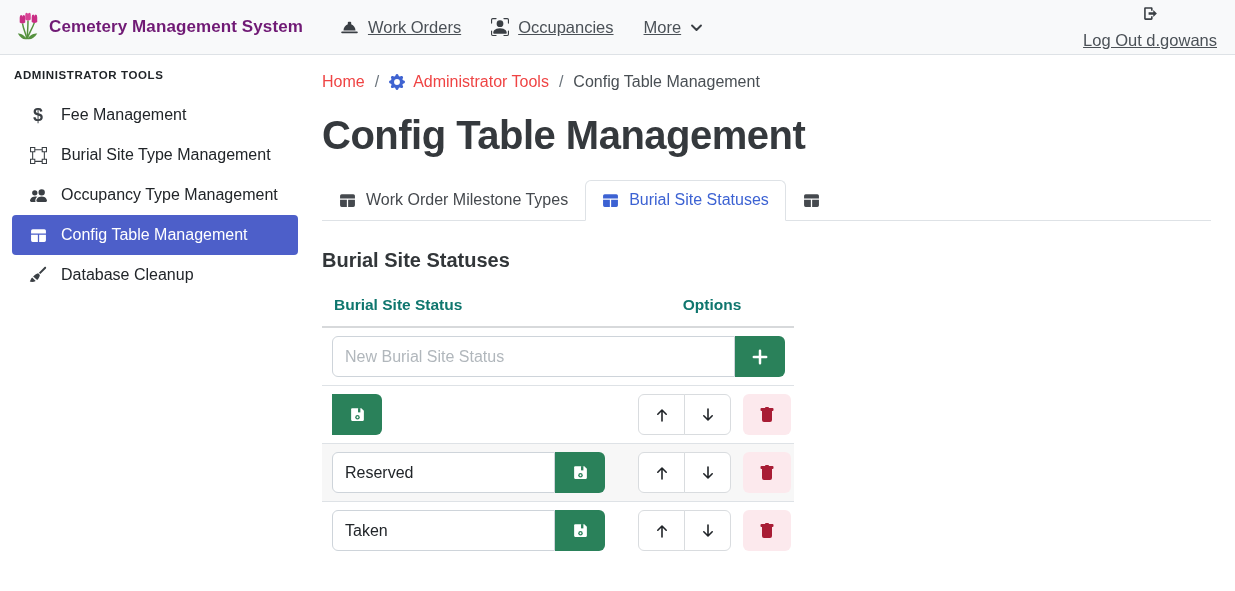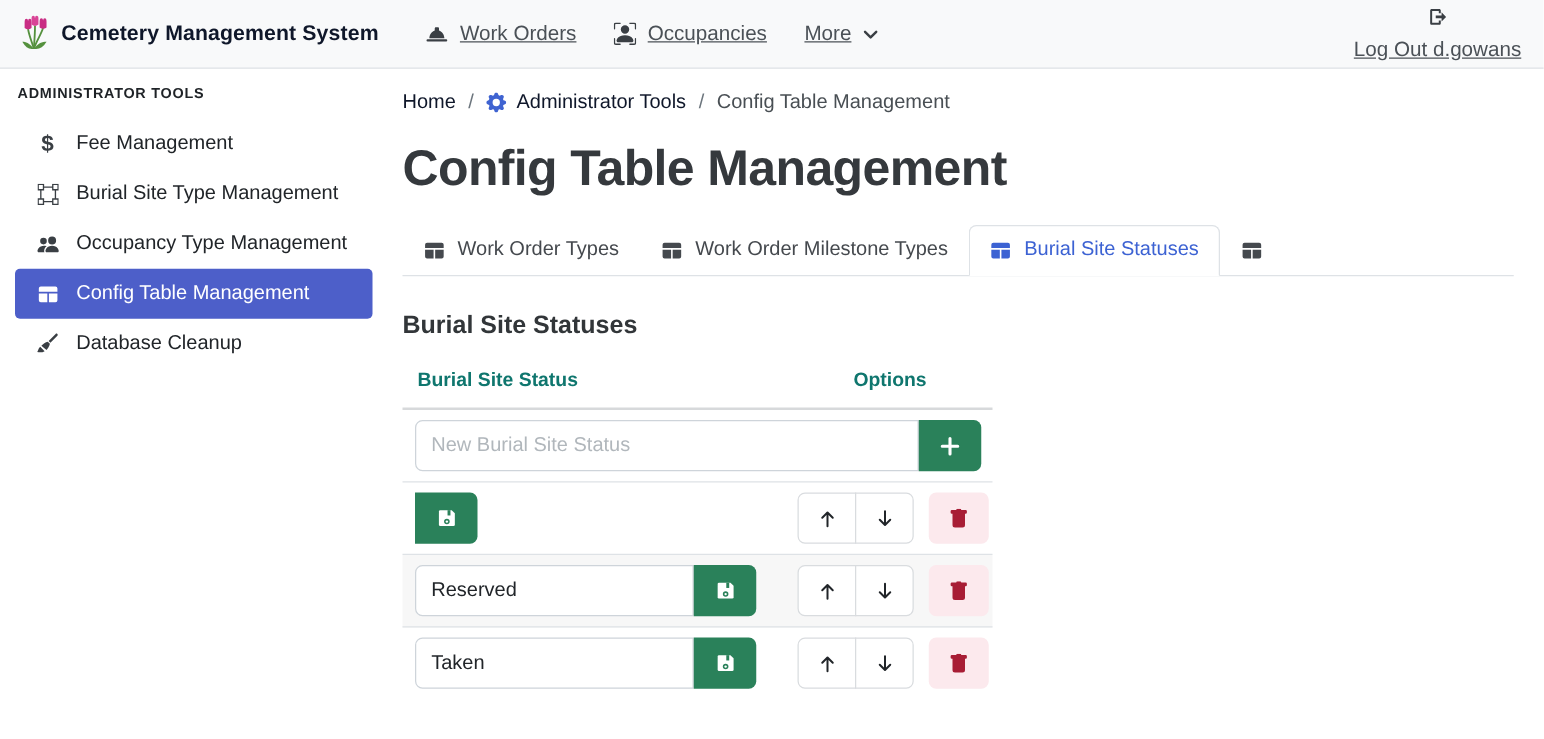--- a/index.html
+++ b/index.html
@@ -7,21 +7,21 @@
   body {
     font-family: "Liberation Sans", "DejaVu Sans", sans-serif;
     background:#fff; color:#212529; font-size:16px; overflow:hidden;
   }
   
   .navbar {
     height:55px; background:#f8f9fa; border-bottom:1px solid #dee2e6;
     display:flex; align-items:center; padding:0 16px;
   }
   .brand { display:flex; align-items:center; gap:9px; margin-right:22px; cursor:pointer; }
-  .brand-text { font-weight:700; font-size:17px; color:#0f172a; letter-spacing:.1px; }
+  .brand-text { font-weight:700; font-size:17px; color:#701a75; letter-spacing:.1px; }
   .nav-link {
     display:flex; align-items:center; gap:9px; margin:0 15px;
     color:#4b5157; font-size:16.5px; cursor:pointer;text-decoration:underline;
   }
   .nav-link .nicon { color:#3a3f44; display:flex; }
   .nav-spacer { flex:1; }
   
   .layout { display:flex; height:536px; }
   .sidebar { width:310px; padding:10px 12px 0; flex:none; }
   .sidebar-header {
@@ -32,21 +32,21 @@
     display:flex; align-items:center; gap:13px; height:40px;
     padding:0 16px; border-radius:4px; font-size:16px; color:#212529; cursor:pointer;
   }
   .side-item .sicon { width:20px; display:flex; justify-content:center; color:#3a3f44; }
   .side-item.active { background:#4d5fc9; color:#fff; }
   .side-item.active .sicon { color:#fff; }
   .dollar { font-weight:700; font-size:18px; line-height:1; }
   
   .main { flex:1; padding:12px 24px 0 12px; }
   .breadcrumb { display:flex; align-items:center; gap:10px; font-size:16px; padding:6px 0; }
-  .crumb-link { color:#0f172a; display:flex; align-items:center; gap:8px; cursor:pointer; text-decoration:none; }
+  .crumb-link { color:#ef4444; display:flex; align-items:center; gap:8px; cursor:pointer; text-decoration:none; }
   .crumb-sep { color:#6c757d; }
   .crumb-current { color:#494f54; }
   .page-title {
     font-size:40px; font-weight:600; color:#35393d;
     margin:16px 0 22px; letter-spacing:-.5px;
   }
   
   .tabs { display:flex; border-bottom:1px solid #dee2e6; }
   .tab {
     display:flex; align-items:center; gap:10px; padding:10px 16px 11px;
@@ -222,30 +222,20 @@
         </span>
         <span>Administrator Tools</span>
       </a>
       <span class="crumb-sep">/</span>
       <span class="crumb-current">Config Table Management</span>
     </div>
 
     <h1 class="page-title">Config Table Management</h1>
 
     <div class="tabs">
-      <div class="tab">
-        <span class="ticon">
-          <svg width="17" height="17" viewBox="0 0 16 16" fill="currentColor">
-              <path d="M1 3.5A1.5 1.5 0 0 1 2.5 2h11A1.5 1.5 0 0 1 15 3.5V6.1H1z"></path>
-              <path d="M1 7.4h6.4V14H2.5A1.5 1.5 0 0 1 1 12.5z"></path>
-              <path d="M8.6 7.4H15v5.1a1.5 1.5 0 0 1-1.5 1.5H8.6z"></path>
-            </svg>
-        </span>
-        <span>Work Order Types</span>
-      </div>
       <div class="tab">
         <span class="ticon">
           <svg width="17" height="17" viewBox="0 0 16 16" fill="currentColor">
               <path d="M1 3.5A1.5 1.5 0 0 1 2.5 2h11A1.5 1.5 0 0 1 15 3.5V6.1H1z"></path>
               <path d="M1 7.4h6.4V14H2.5A1.5 1.5 0 0 1 1 12.5z"></path>
               <path d="M8.6 7.4H15v5.1a1.5 1.5 0 0 1-1.5 1.5H8.6z"></path>
             </svg>
         </span>
         <span>Work Order Milestone Types</span>
       </div>

